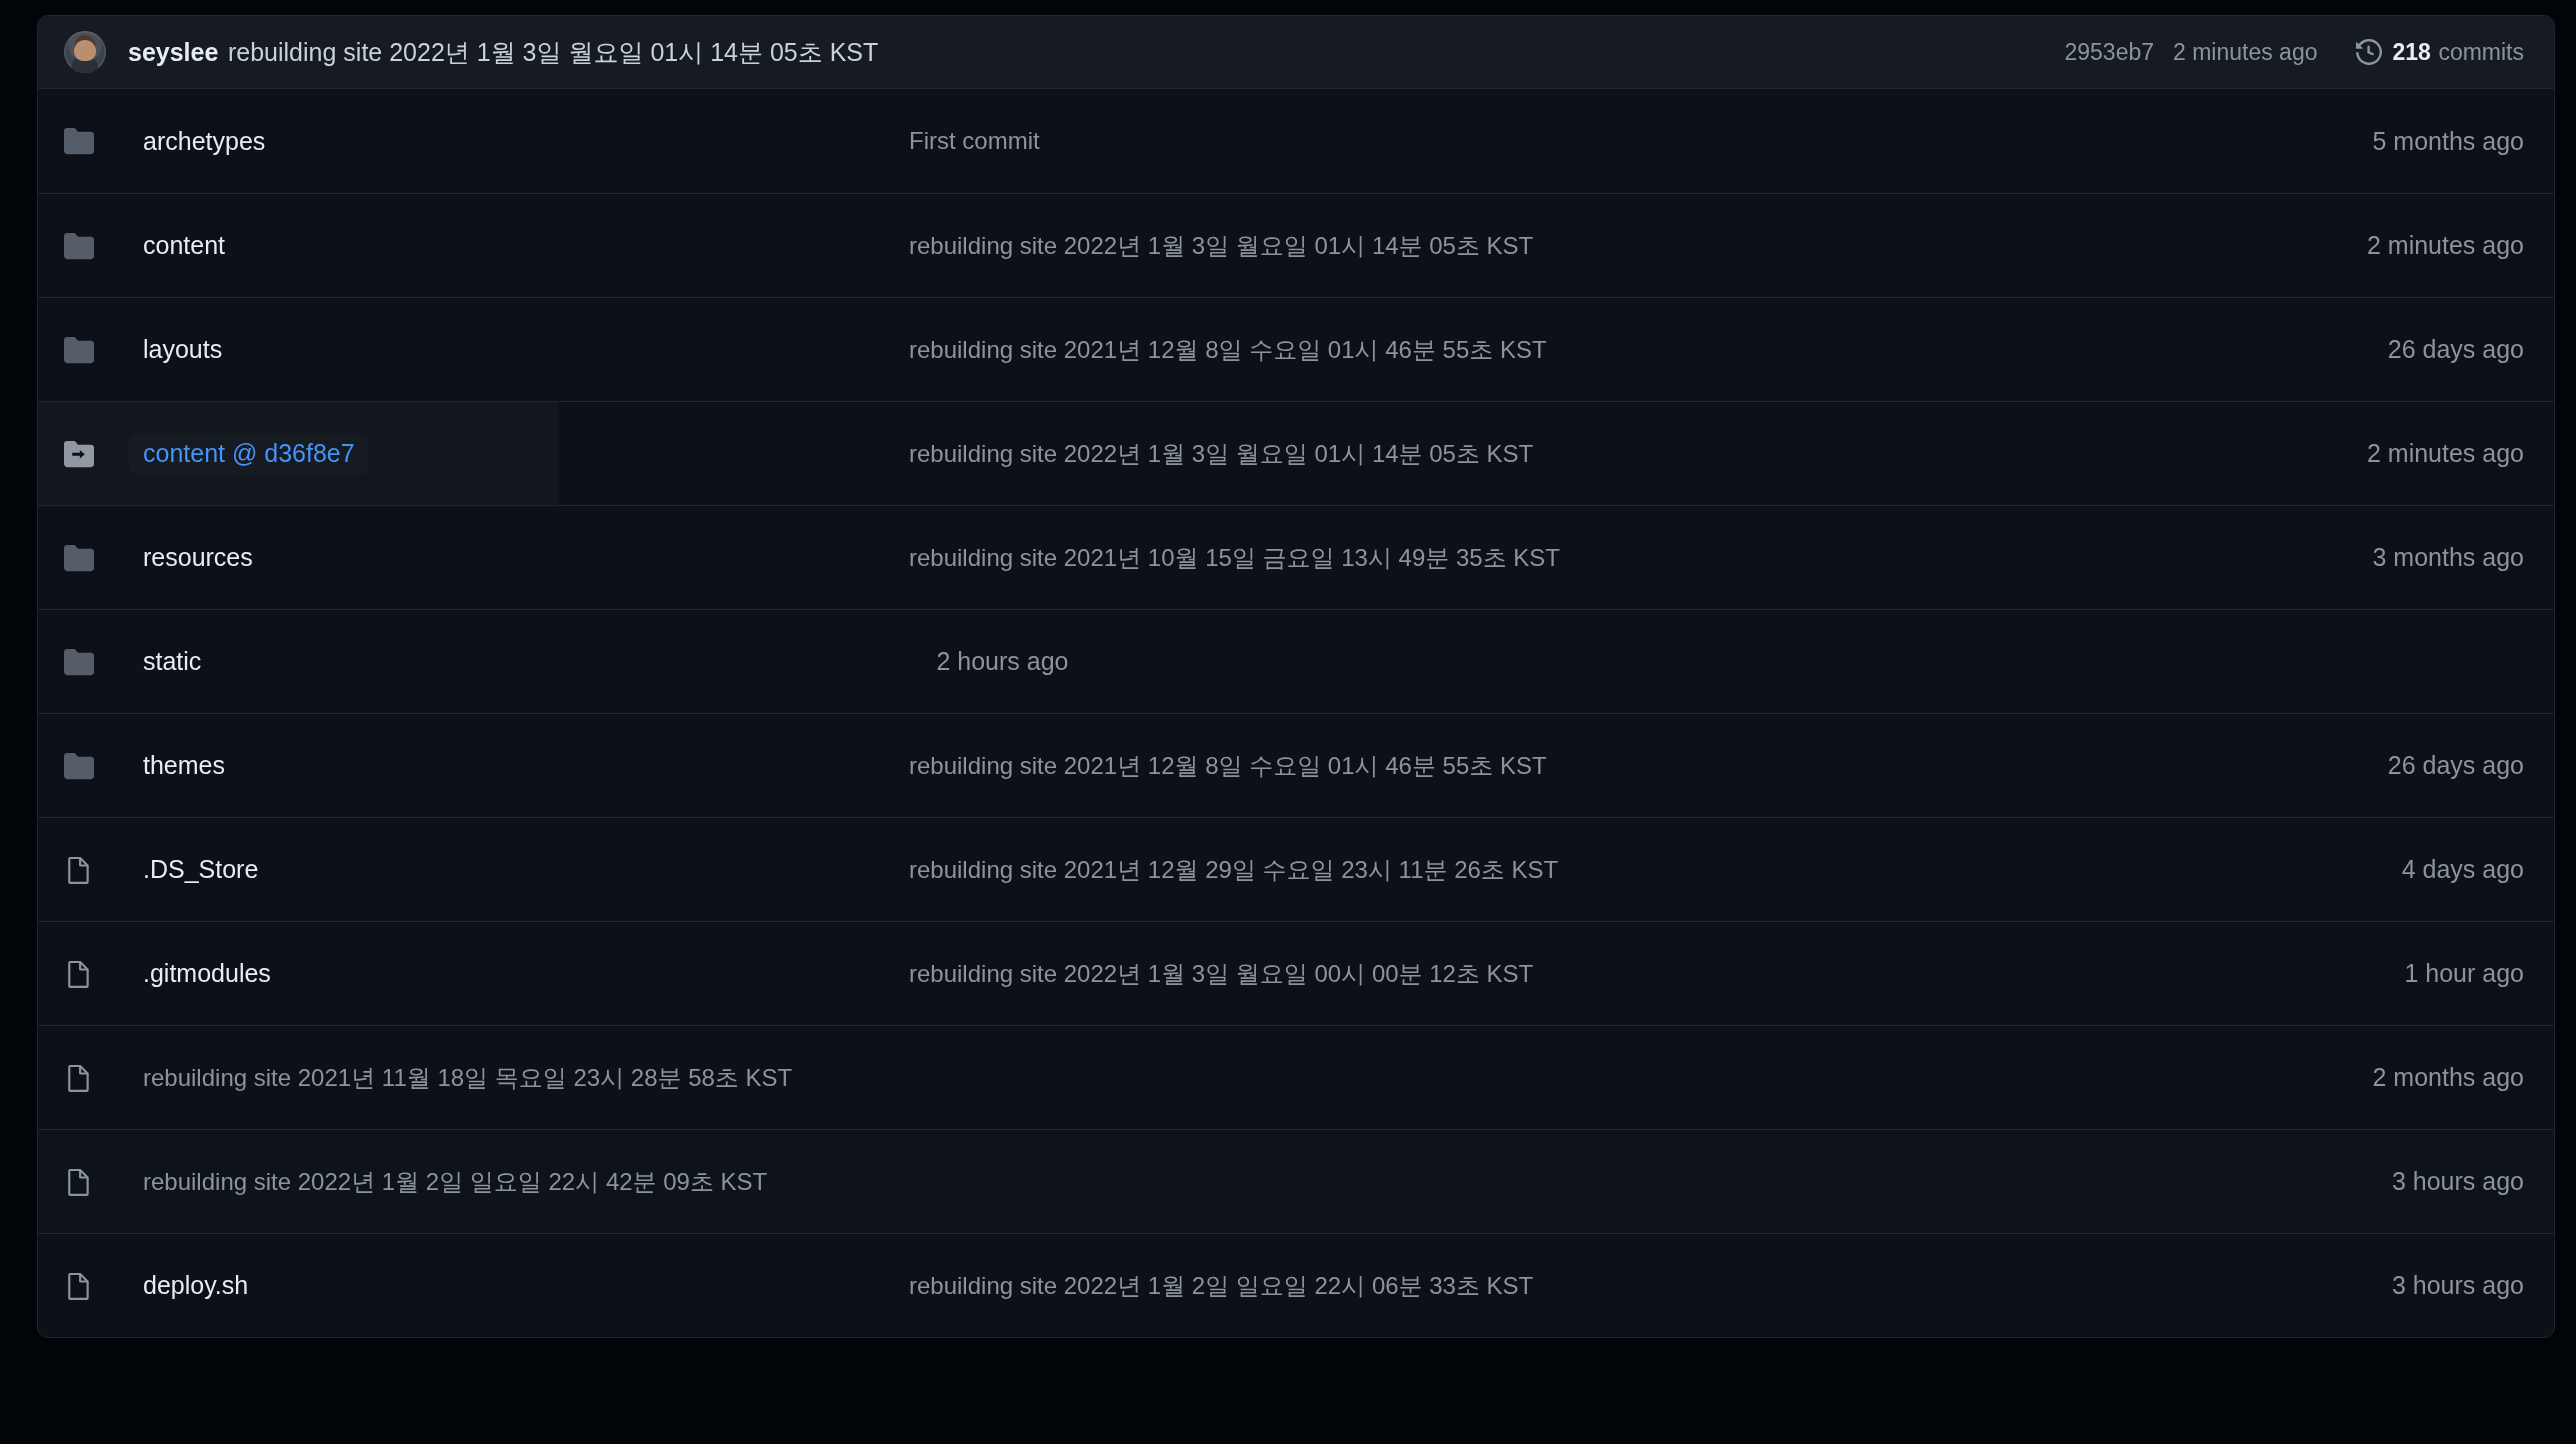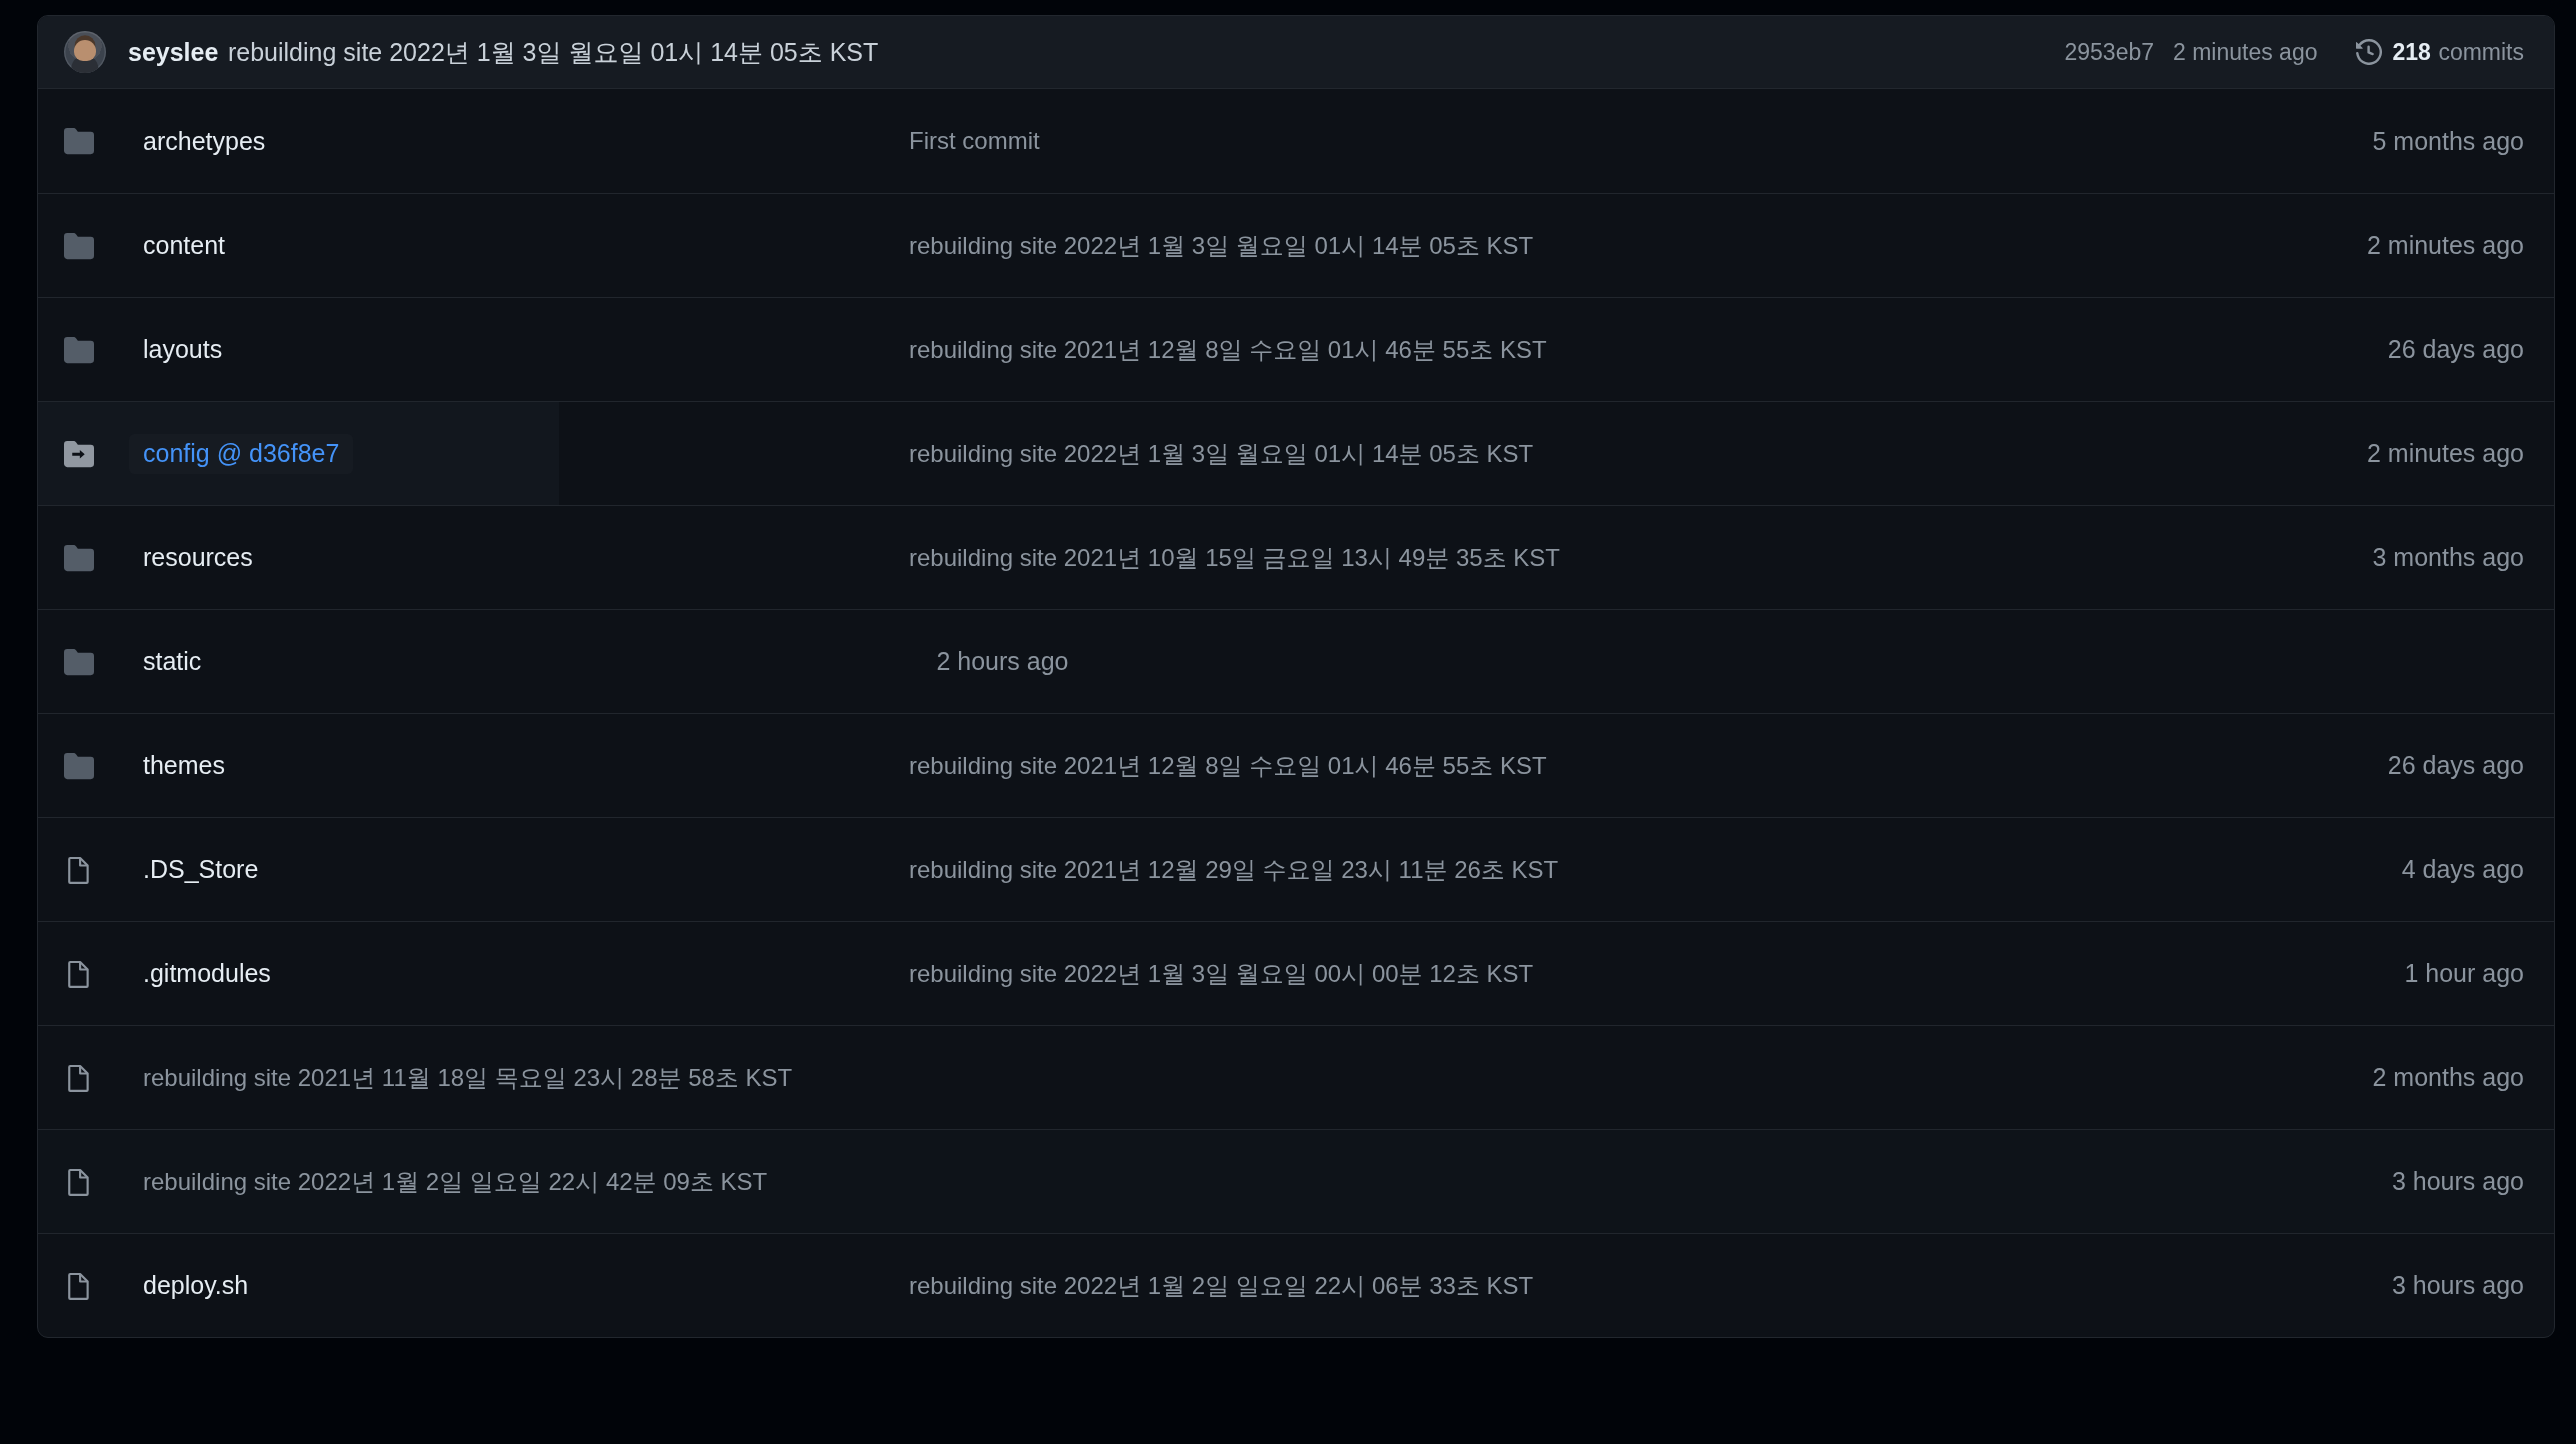--- a/index.html
+++ b/index.html
@@ -245,21 +245,21 @@
           <div class="cell-time">26 days ago</div>
         </div>
         <div class="row highlight">
           <div class="cell-icon">
             <svg width="30" height="30" viewBox="0 0 16 16" fill="#9198a1">
               <path d="M1.75 1A1.75 1.75 0 0 0 0 2.75v10.5C0 14.216.784 15 1.75 15h12.5A1.75 1.75 0 0 0 16 13.25v-8.5A1.75 1.75 0 0 0 14.25 3H7.5a.25.25 0 0 1-.2-.1l-.9-1.2C6.07 1.26 5.55 1 5 1H1.75Z"></path>
               <path d="M4.4 7.35h4.05v-1.5l2.6 2.3-2.6 2.3v-1.5H4.4Z" fill="#0d1117"></path>
             </svg>
           </div>
           <div class="cell-name">
-            <span class="name-text link name-pill">config @ d36f8e7</span>
+            <span class="name-text link name-pill">content @ d36f8e7</span>
           </div>
           <div class="cell-message">rebuilding site 2022년 1월 3일 월요일 01시 14분 05초 KST</div>
           <div class="cell-time">2 minutes ago</div>
         </div>
         <div class="row">
           <div class="cell-icon">
             <svg width="30" height="30" viewBox="0 0 16 16" fill="#545d68">
               <path d="M1.75 1A1.75 1.75 0 0 0 0 2.75v10.5C0 14.216.784 15 1.75 15h12.5A1.75 1.75 0 0 0 16 13.25v-8.5A1.75 1.75 0 0 0 14.25 3H7.5a.25.25 0 0 1-.2-.1l-.9-1.2C6.07 1.26 5.55 1 5 1H1.75Z"></path>
             </svg>
           </div>

